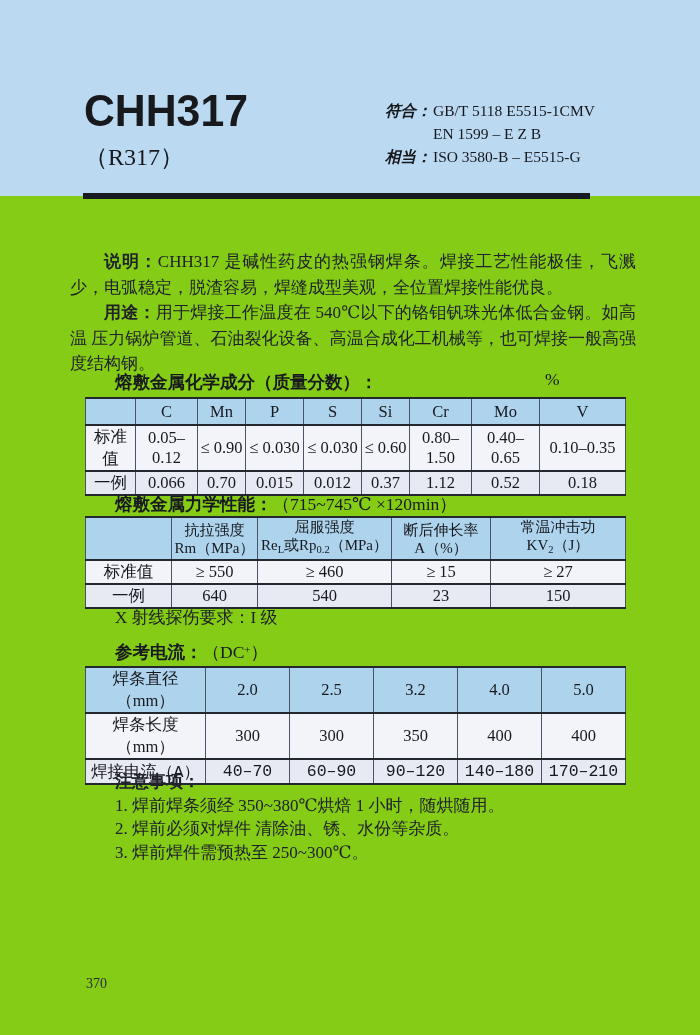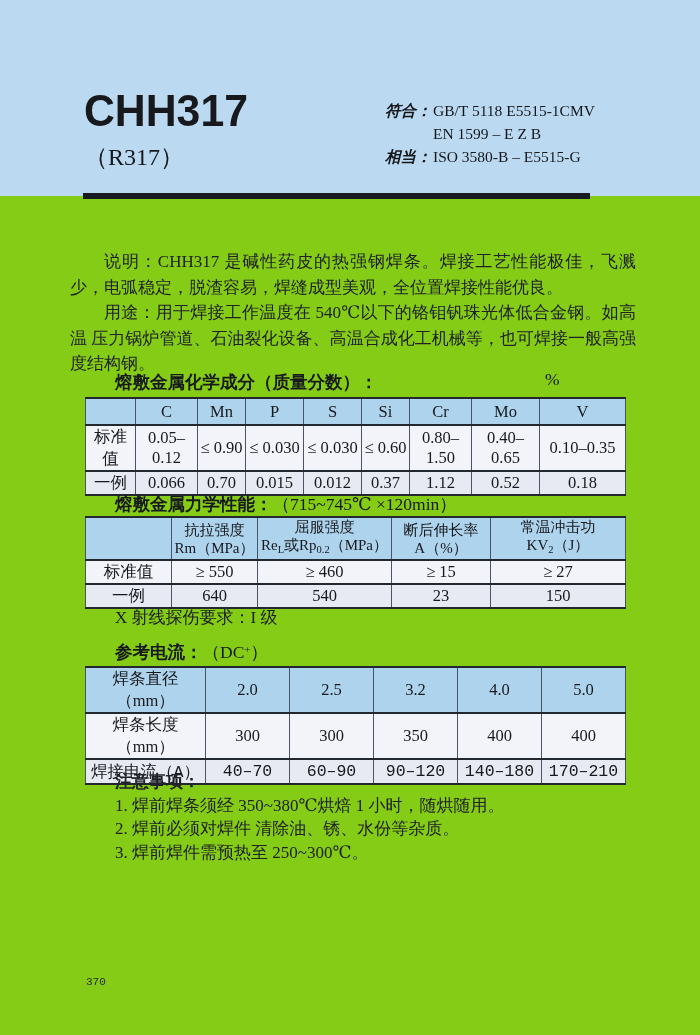--- a/index.html
+++ b/index.html
@@ -22,21 +22,21 @@
   }
   .brand-alias { position:absolute; left:84px; top:141px; font-size:24px; color:#17191d; }
   .specs { position:absolute; left:385px; top:99px; font-size:15.5px; line-height:23px; color:#15171b; }
   .specs .srow { display:flex; }
   .specs .slabel { font-weight:bold; width:48px; flex:0 0 48px;font-style:italic; }
   .specs .sval { white-space:nowrap; }
   .divider-bar { position:absolute; left:83px; top:193px; width:507px; height:6px; background:#171a20; }
   
   .desc { position:absolute; left:70px; top:249px; width:566px; font-size:17px; line-height:25.5px; text-align:justify; color:#202228; }
   .desc p { margin:0; text-indent:2em; }
-  .desc .lead { font-weight:normal; }
+  .desc .lead { font-weight:bold; }
   
   .sec-title { position:absolute; font-size:17.5px; color:#17191d; white-space:nowrap; }
   .sec-title .t-label { font-weight:bold; }
   .sec-title .t-cond { font-weight:normal; }
   
   table.tbl {
     position:absolute; border-collapse:collapse; table-layout:fixed; width:540px; left:85px;
     border-top:2px solid var(--line-dark); border-bottom:2px solid var(--line-dark);
     border-left:1px solid var(--line-mid); border-right:1px solid var(--line-mid);
     font-size:16.5px; color:#17191d;
@@ -48,21 +48,21 @@
   tr.row-a { background:var(--row-light); }
   tr.row-b { background:var(--row-shaded); }
   .tbl .h2cell { font-size:15px; line-height:18px;margin-top:12px; }
   sub.s { font-size:10.5px; vertical-align:-3px; }
   sup.s { font-size:11px; vertical-align:5px; }
   
   .xray { position:absolute; left:115px; top:606px; font-size:17px; }
   .notes { position:absolute; left:115px; top:770px; font-size:17px; line-height:23.5px; color:#202228; }
   .notes .n-title { font-weight:bold; }
   .notes .n-item { white-space:nowrap; }
-  .page-num { position:absolute; left:86px; top:976px; font-size:11px; color:#2a2c31;font-family:Liberation Mono, monospace; }
+  .page-num { position:absolute; left:86px; top:976px; font-size:14px; color:#2a2c31; }
 </style>
 </head>
 <body>
 
 <div class="page" style="--header-band: #bbdaf2; --table-header: #aed3ed; --row-light: #f3f4fa; --row-shaded: #e7e9f3;">
 
   <div class="band"></div>
   <div class="brand-code">CHH317</div>
   <div class="brand-alias">（R317）</div>
 

